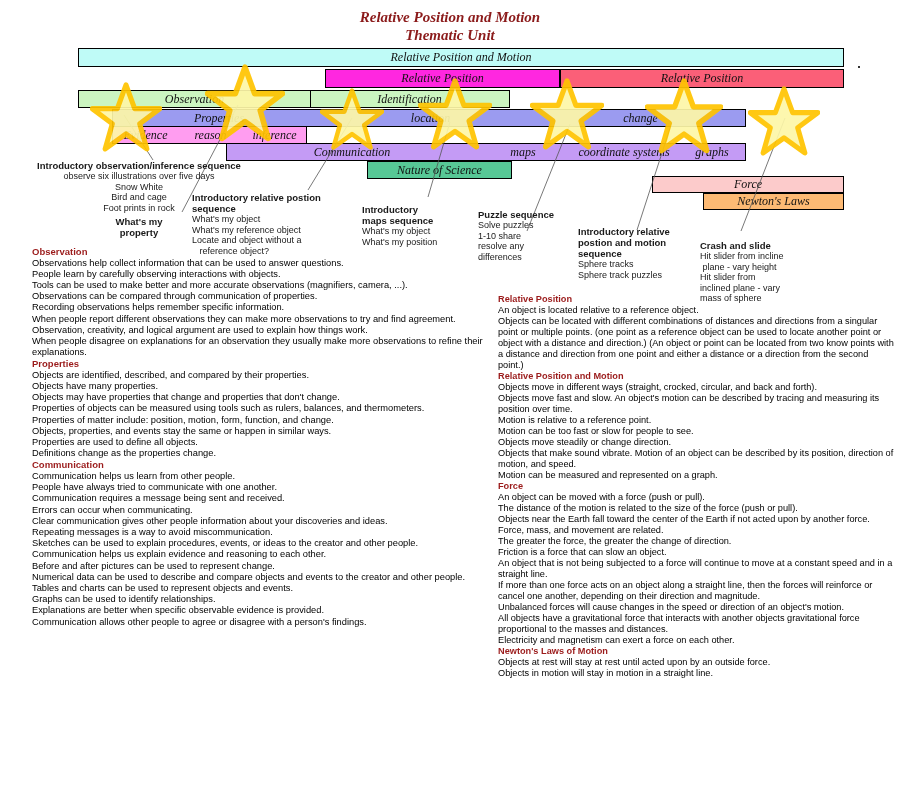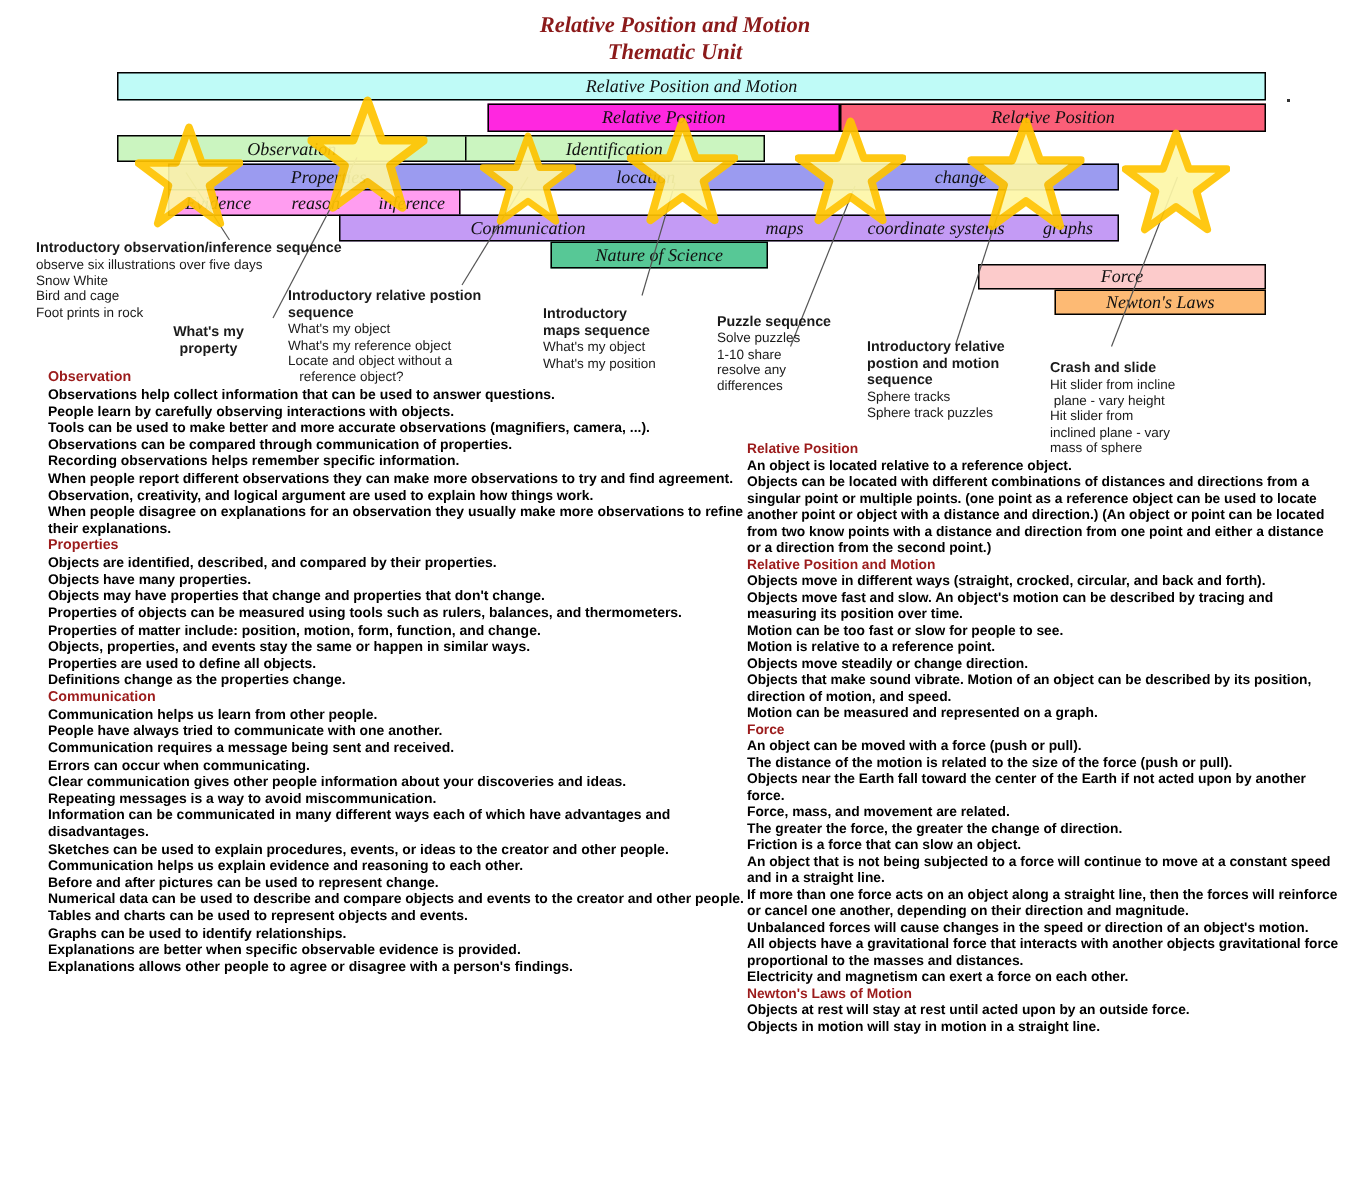--- a/index.html
+++ b/index.html
@@ -100,21 +100,21 @@
   .sec-head {
     color: #9b1b1b;
     font-weight: bold;
     font-size: 9.5px;
     line-height: 11.5px;
     font-family: "Liberation Sans", sans-serif;
     margin-top: 4px;
   }
   .sec-head:first-child { margin-top: 0; }
   .bullet {
-    font-weight: bold;
+    font-weight: normal;
     font-size: 9.3px;
     line-height: 11.2px;
     color: #000000;
     font-family: "Liberation Sans", sans-serif;
   }
   .right-col .bullet { font-size: 9.2px; line-height: 11px; }
   .right-col .sec-head { font-size: 9.2px; line-height: 11px; }
   .dot { position:absolute; }
 </style>
 </head>
@@ -232,21 +232,21 @@
       <line x1="124" y1="115" x2="153" y2="160"></line>
       <line x1="238" y1="105" x2="182" y2="212"></line>
       <line x1="352" y1="118" x2="308" y2="190"></line>
       <line x1="450" y1="122" x2="428" y2="197"></line>
       <line x1="570" y1="124" x2="527" y2="231"></line>
       <line x1="672" y1="122" x2="637" y2="230"></line>
       <line x1="785" y1="118" x2="741" y2="231"></line>
     </g>
   </svg>
 
-  <div class="callout" style="left:24px; top:160px; width:230px;">
+  <div class="callout" style="left:24px; top:160px; width:230px;text-align:center;">
     <span class="hd">Introductory observation/inference sequence</span>
     <span class="ln">observe six illustrations over five days</span>
     <span class="ln">Snow White</span>
     <span class="ln">Bird and cage</span>
     <span class="ln">Foot prints in rock</span>
   </div>
 
   <div class="callout center" style="left:100px; top:216px; width:78px;">
     <span class="hd" style="white-space:pre-line;">What's my
 property</span>
@@ -316,47 +316,46 @@
     </div>
 
     <div>
       <div class="sec-head">Communication</div>
       <div class="bullet">Communication helps us learn from other people.</div>
       <div class="bullet">People have always tried to communicate with one another.</div>
       <div class="bullet">Communication requires a message being sent and received.</div>
       <div class="bullet">Errors can occur when communicating.</div>
       <div class="bullet">Clear communication gives other people information about your discoveries and ideas.</div>
       <div class="bullet">Repeating messages is a way to avoid miscommunication.</div>
-      <div class="bullet">Information can be communicated in many different ways each of which have advantages and disadvantages.</div>
       <div class="bullet">Sketches can be used to explain procedures, events, or ideas to the creator and other people.</div>
       <div class="bullet">Communication helps us explain evidence and reasoning to each other.</div>
       <div class="bullet">Before and after pictures can be used to represent change.</div>
       <div class="bullet">Numerical data can be used to describe and compare objects and events to the creator and other people.</div>
       <div class="bullet">Tables and charts can be used to represent objects and events.</div>
       <div class="bullet">Graphs can be used to identify relationships.</div>
       <div class="bullet">Explanations are better when specific observable evidence is provided.</div>
-      <div class="bullet">Explanations allows other people to agree or disagree with a person's findings.</div>
+      <div class="bullet">Communication allows other people to agree or disagree with a person's findings.</div>
     </div>
 
   </div>
 
   <div class="col right-col" style="left:498px; top:294px; width:396px;">
 
     <div>
       <div class="sec-head">Relative Position</div>
       <div class="bullet">An object is located relative to a reference object.</div>
       <div class="bullet">Objects can be located with different combinations of distances and directions from a singular point or multiple points. (one point as a reference object can be used to locate another point or object with a distance and direction.) (An object or point can be located from two know points with a distance and direction from one point and either a distance or a direction from the second point.)</div>
     </div>
 
     <div>
       <div class="sec-head">Relative Position and Motion</div>
       <div class="bullet">Objects move in different ways (straight, crocked, circular, and back and forth).</div>
       <div class="bullet">Objects move fast and slow.  An object's motion can be described by tracing and measuring its position over time.</div>
+      <div class="bullet">Motion is relative to a reference point.</div>
       <div class="bullet">Motion can be too fast or slow for people to see.</div>
-      <div class="bullet">Motion is relative to a reference point.</div>
       <div class="bullet">Objects move steadily or change direction.</div>
       <div class="bullet">Objects that make sound vibrate.  Motion of an object can be described by its position, direction of motion, and speed.</div>
       <div class="bullet">Motion can be measured and represented on a graph.</div>
     </div>
 
     <div>
       <div class="sec-head">Force</div>
       <div class="bullet">An object can be moved with a force (push or pull).</div>
       <div class="bullet">The distance of the motion is related to the size of the force (push or pull).</div>
       <div class="bullet">Objects near the Earth fall toward the center of the Earth if not acted upon by another force.</div>

